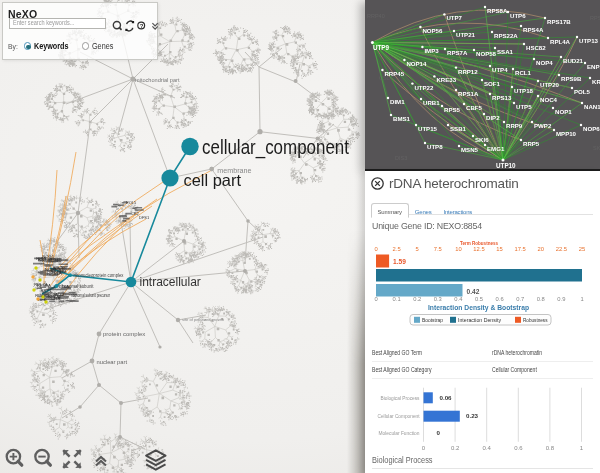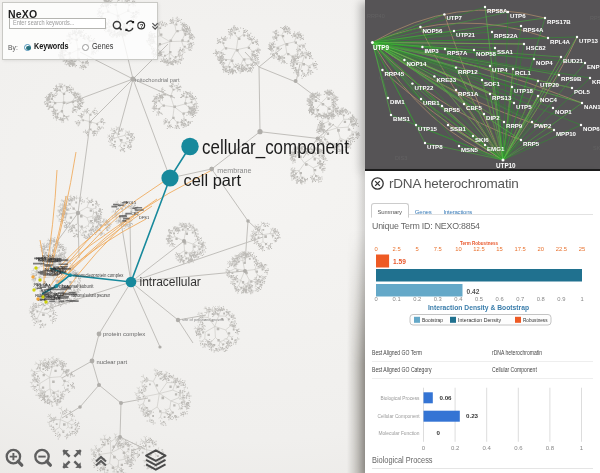--- a/index.html
+++ b/index.html
@@ -3,21 +3,21 @@
 *{margin:0;padding:0;box-sizing:border-box}
 html,body{width:600px;height:473px;overflow:hidden;font-family:"Liberation Sans",sans-serif}
 #app{position:relative;width:600px;height:473px;background:radial-gradient(ellipse 120% 100% at 42% 38%,#f5f4f2 0%,#f0efed 55%,#e3e1dd 100%);overflow:hidden}
 #canvas{position:absolute;left:0;top:0}
 .abs{position:absolute}
 #spanel{position:absolute;left:2px;top:2px;width:156px;height:58px;background:rgba(255,255,255,.78);border:1px solid #c9c9c5;box-shadow:1px 1px 3px rgba(0,0,0,.08)}
 #nexo{font-size:10.5px;font-weight:bold;color:#222;margin:5px 0 0 5px;letter-spacing:.2px}
 #sbox{position:absolute;left:6px;top:14.5px;width:97px;height:11px;border:1px solid #b5b5b1;background:#fff;overflow:hidden;display:flex;align-items:center}
 .ph{font-size:6.8px;line-height:10px;color:#9a9a9a;display:inline-block;transform:scaleX(.82);transform-origin:0 50%;white-space:nowrap;margin-left:2.5px}
 #sicons{position:absolute;left:106px;top:13.5px}
-#srow{position:absolute;left:5px;top:38px;display:flex;align-items:flex-end}
+#srow{position:absolute;left:5px;top:38px;display:flex;align-items:center}
 #by{font-size:6.8px;color:#555;margin-right:6px}
 .radio{width:7.5px;height:7.5px;border:1px solid #999;border-radius:50%;background:#fff;display:inline-block;margin-right:3px;position:relative}
 .radio.sel{border-color:#4a90b8}
 .radio.sel::after{content:"";position:absolute;left:1.6px;top:1.6px;width:4.3px;height:4.3px;border-radius:50%;background:#26707c}
 .rlab{margin-right:7px;font-size:8.5px;color:#333;display:inline-block;transform:scaleX(.85);transform-origin:0 50%}
 .rlab.b{font-weight:bold;color:#111}
 #dark{position:absolute;left:365px;top:0;width:235px;height:171px;background:#565456;border-bottom:2px solid #1d1d1d;box-shadow:-5px 2px 8px rgba(0,0,0,.25)}
 #dark svg{display:block}
 #details{position:absolute;left:365px;top:171px;width:235px;height:302px;background:#fff;box-shadow:-4px 2px 7px rgba(0,0,0,.16);font-family:"Liberation Sans",sans-serif}
 #shstrip{position:absolute;left:347px;top:230px;width:18px;height:243px;background:linear-gradient(to right,rgba(70,64,52,0),rgba(70,64,52,.42));-webkit-mask-image:linear-gradient(to bottom,transparent,#000 55%);mask-image:linear-gradient(to bottom,transparent,#000 55%)}
@@ -292,21 +292,21 @@
  <div id="dhead">
   <svg width="13" height="13" viewBox="0 0 15 15" style="flex:none">
     <circle cx="7.5" cy="7.5" r="6.6" stroke="#333" stroke-width="1.5" fill="none"></circle>
     <path d="M4.8 4.8L10.2 10.2M10.2 4.8L4.8 10.2" stroke="#333" stroke-width="1.5"></path>
   </svg>
   <span id="dtitle">rDNA heterochromatin</span>
  </div>
  <div id="tabs">
    <span class="tab active">Summary</span><span class="tab">Genes</span><span class="tab">Interactions</span>
  </div>
- <div id="uid" class="abs" style="left:7px;top:49.5px">Unique Term ID: NEXO:8854</div>
+ <div id="uid" class="abs" style="left:7px;top:49.5px">Unique Gene ID: NEXO:8854</div>
  <svg class="abs" style="left:0;top:62px" width="235" height="100" viewBox="0 0 235 100">
  <text x="95" y="12" font-size="6.2" fill="#e8572b" font-weight="bold" lengthAdjust="spacingAndGlyphs" textLength="38">Term Robustness</text>
  <text x="11.0" y="18" font-size="5.8" fill="#e8702c" text-anchor="middle">0</text>
         <text x="31.6" y="18" font-size="5.8" fill="#e8702c" text-anchor="middle">2.5</text>
         <text x="52.2" y="18" font-size="5.8" fill="#e8702c" text-anchor="middle">5</text>
         <text x="72.8" y="18" font-size="5.8" fill="#e8702c" text-anchor="middle">7.5</text>
         <text x="93.4" y="18" font-size="5.8" fill="#e8702c" text-anchor="middle">10</text>
         <text x="114.0" y="18" font-size="5.8" fill="#e8702c" text-anchor="middle">12.5</text>
         <text x="134.6" y="18" font-size="5.8" fill="#e8702c" text-anchor="middle">15</text>
         <text x="155.2" y="18" font-size="5.8" fill="#e8702c" text-anchor="middle">17.5</text>

